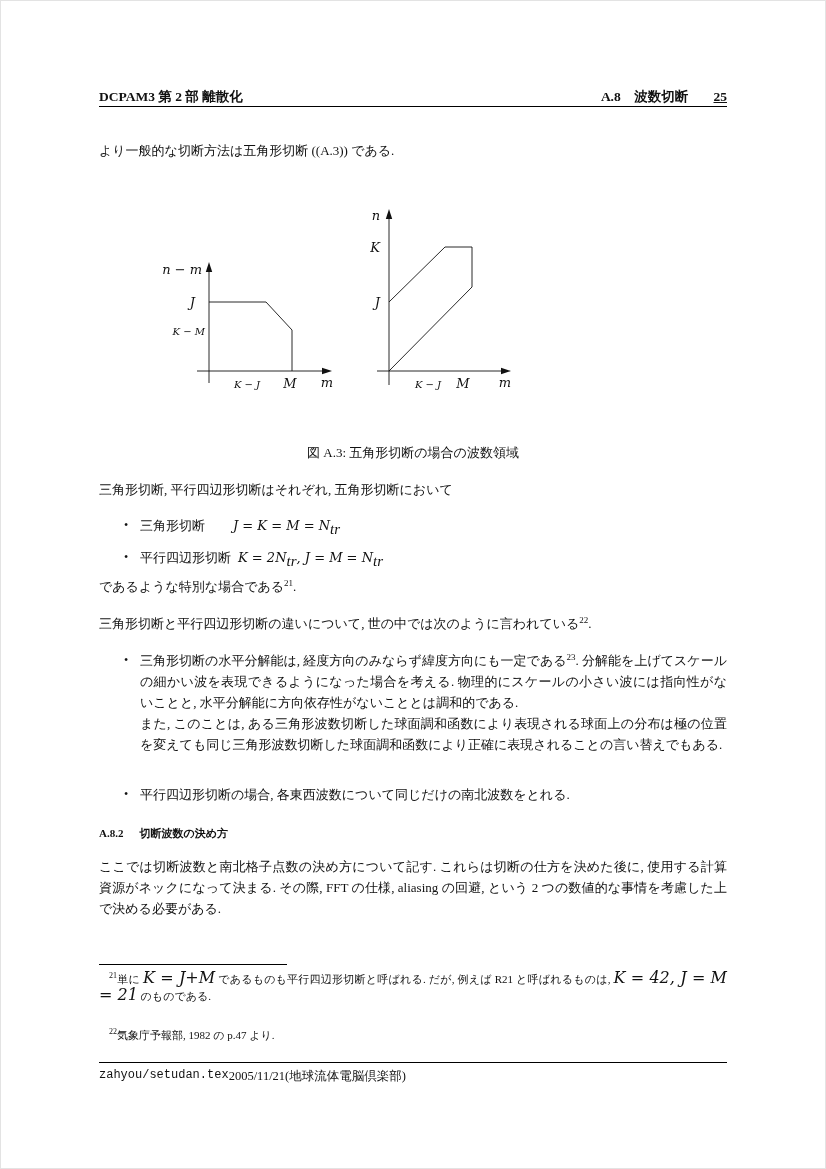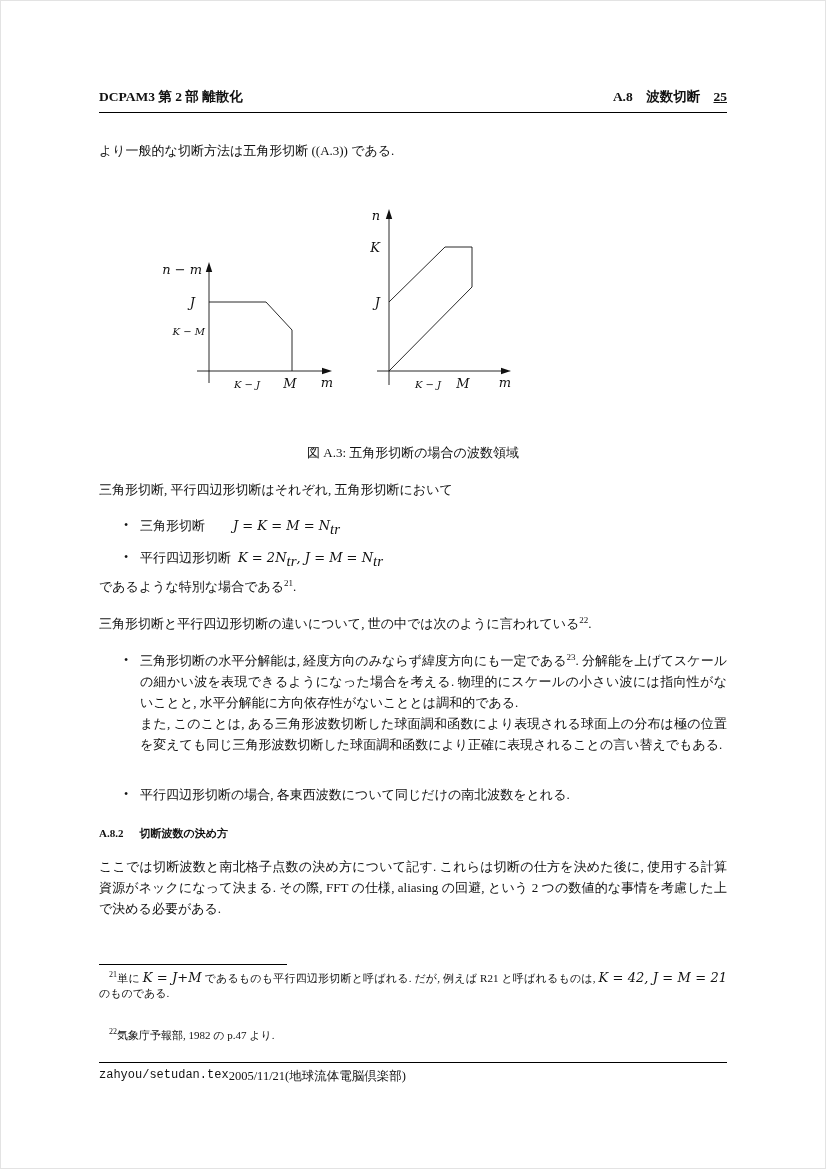--- a/index.html
+++ b/index.html
@@ -4,40 +4,40 @@
 <style>
   html,body{margin:0;padding:0;background:#fff;}
   .page{
     position:relative;width:826px;height:1169px;background:#ffffff;
     font-family:"Liberation Serif","DejaVu Serif",serif;color:#111;
     box-shadow:inset 0 0 0 1px #e3e3e3;overflow:hidden;
   }
   .abs{position:absolute;}
   .col{left:99px;width:628px;}
   .header{top:88px;display:flex;justify-content:space-between;align-items:baseline;
-    font-weight:bold;font-size:13.5px;border-bottom:1px solid #000;padding-bottom:6px;}
+    font-weight:bold;font-size:13.5px;border-bottom:1px solid #000;}
   .hright span{display:inline-block;}
   .hgap1{margin-left:10px;}
-  .hgap2{margin-left:10px;text-decoration:underline;}
+  .hgap2{margin-left:22px;text-decoration:underline;}
   p{margin:0;}
   .body-text{font-size:13px;line-height:21px;text-align:justify;}
   .caption{font-size:13px;text-align:center;}
   .li{display:flex;}
   .bullet{width:16px;flex:0 0 16px;margin-left:25px;font-size:12px;line-height:21px;}
   .litext{flex:1;font-size:13px;line-height:21px;text-align:justify;}
   .math{font-style:italic;font-family:"DejaVu Serif","Liberation Serif",serif;}
   sub.msub{font-style:italic;font-size:15px;}
   sup.fnref{font-size:9px;line-height:0;}
   .gap-wide{margin-left:28px;margin-top:16px;}
   .gap-small{margin-left:7px;}
   .section-heading{font-size:11px;font-weight:bold;}
   .sec-title{margin-left:16px;}
   .fnrule{border-top:1px solid #000;width:188px;}
   .fn{font-size:11px;line-height:15px;text-indent:10px;text-align:justify;}
-  .fn .math{font-size:13px;}
+  .fn .math{font-size:16px;}
   .fn sup{font-size:8px;line-height:0;}
   .footerrule{border-top:1px solid #000;}
   .footer{display:flex;font-size:12.5px;}
   .footer .tt{font-family:"Liberation Mono","DejaVu Sans Mono",monospace;font-size:12px;}
   svg text{fill:#111;}
   .svg-math{font-family:"DejaVu Serif","Liberation Serif",serif;font-style:italic;font-size:13px;}
   .svg-math-sm{font-family:"DejaVu Serif","Liberation Serif",serif;font-style:italic;font-size:10px;}
   svg line, svg path{stroke:#111;stroke-width:0.9;fill:none;}
   svg polygon{fill:#111;stroke:none;}
 </style>

